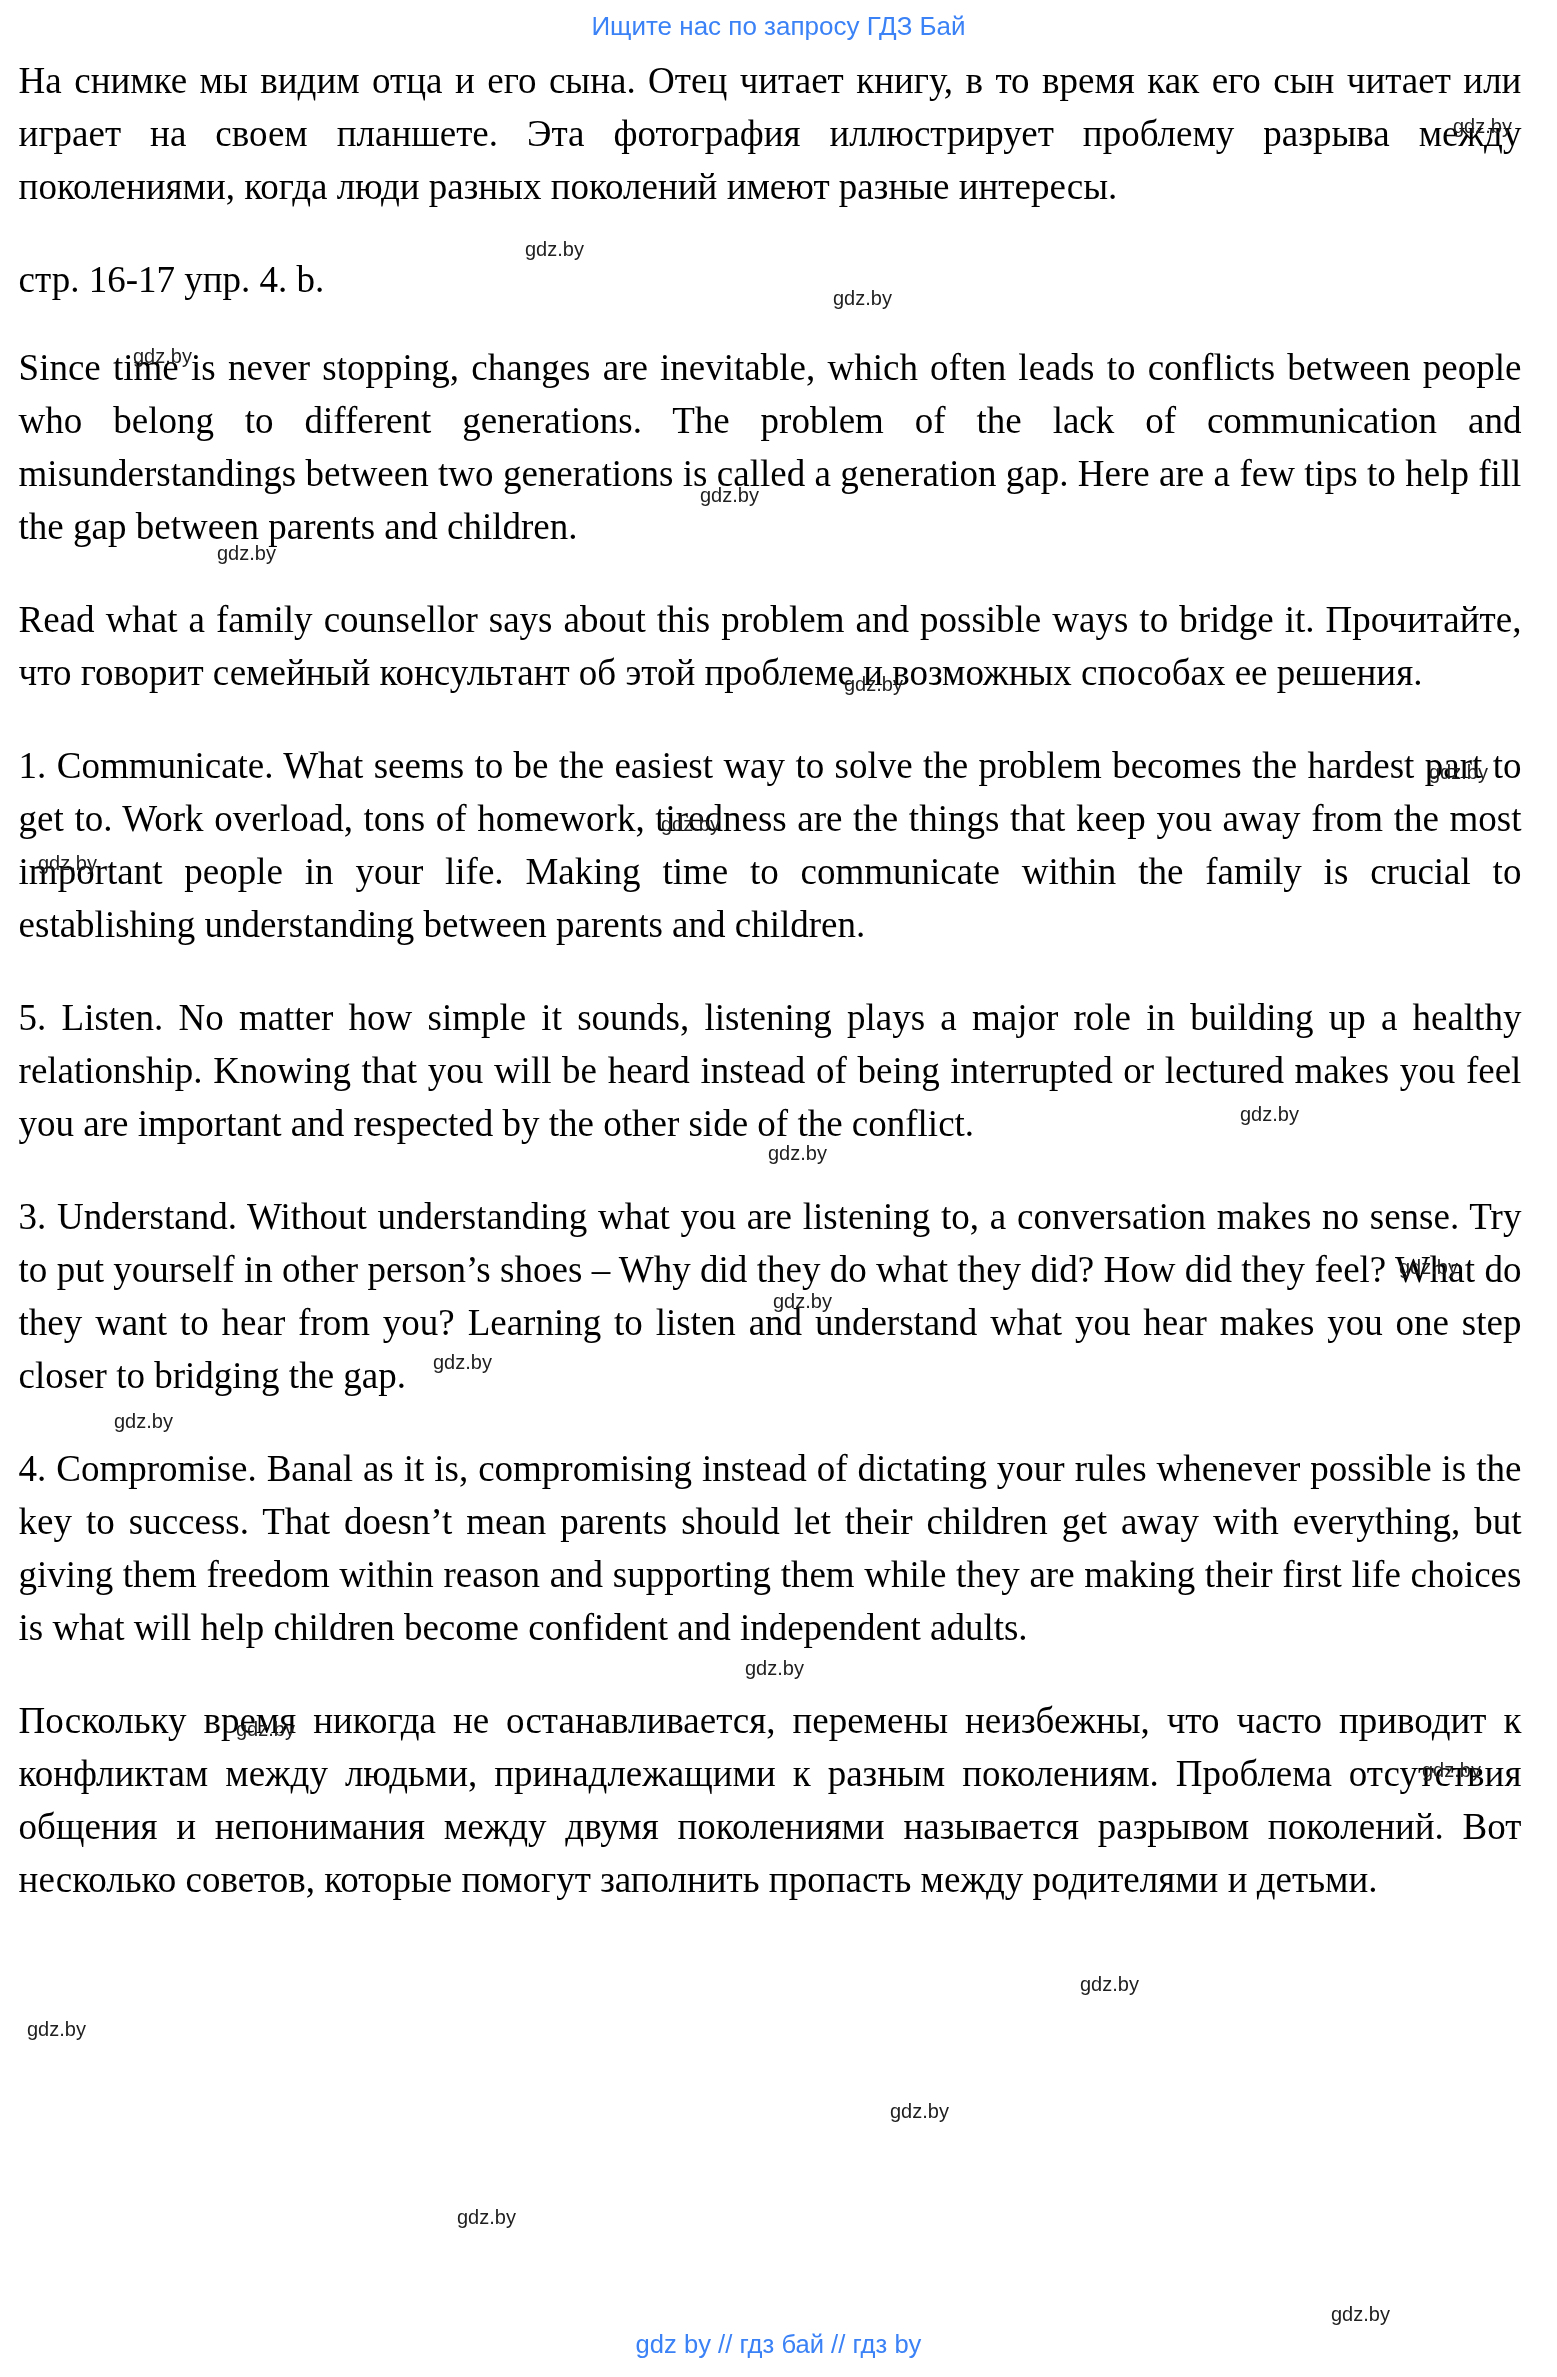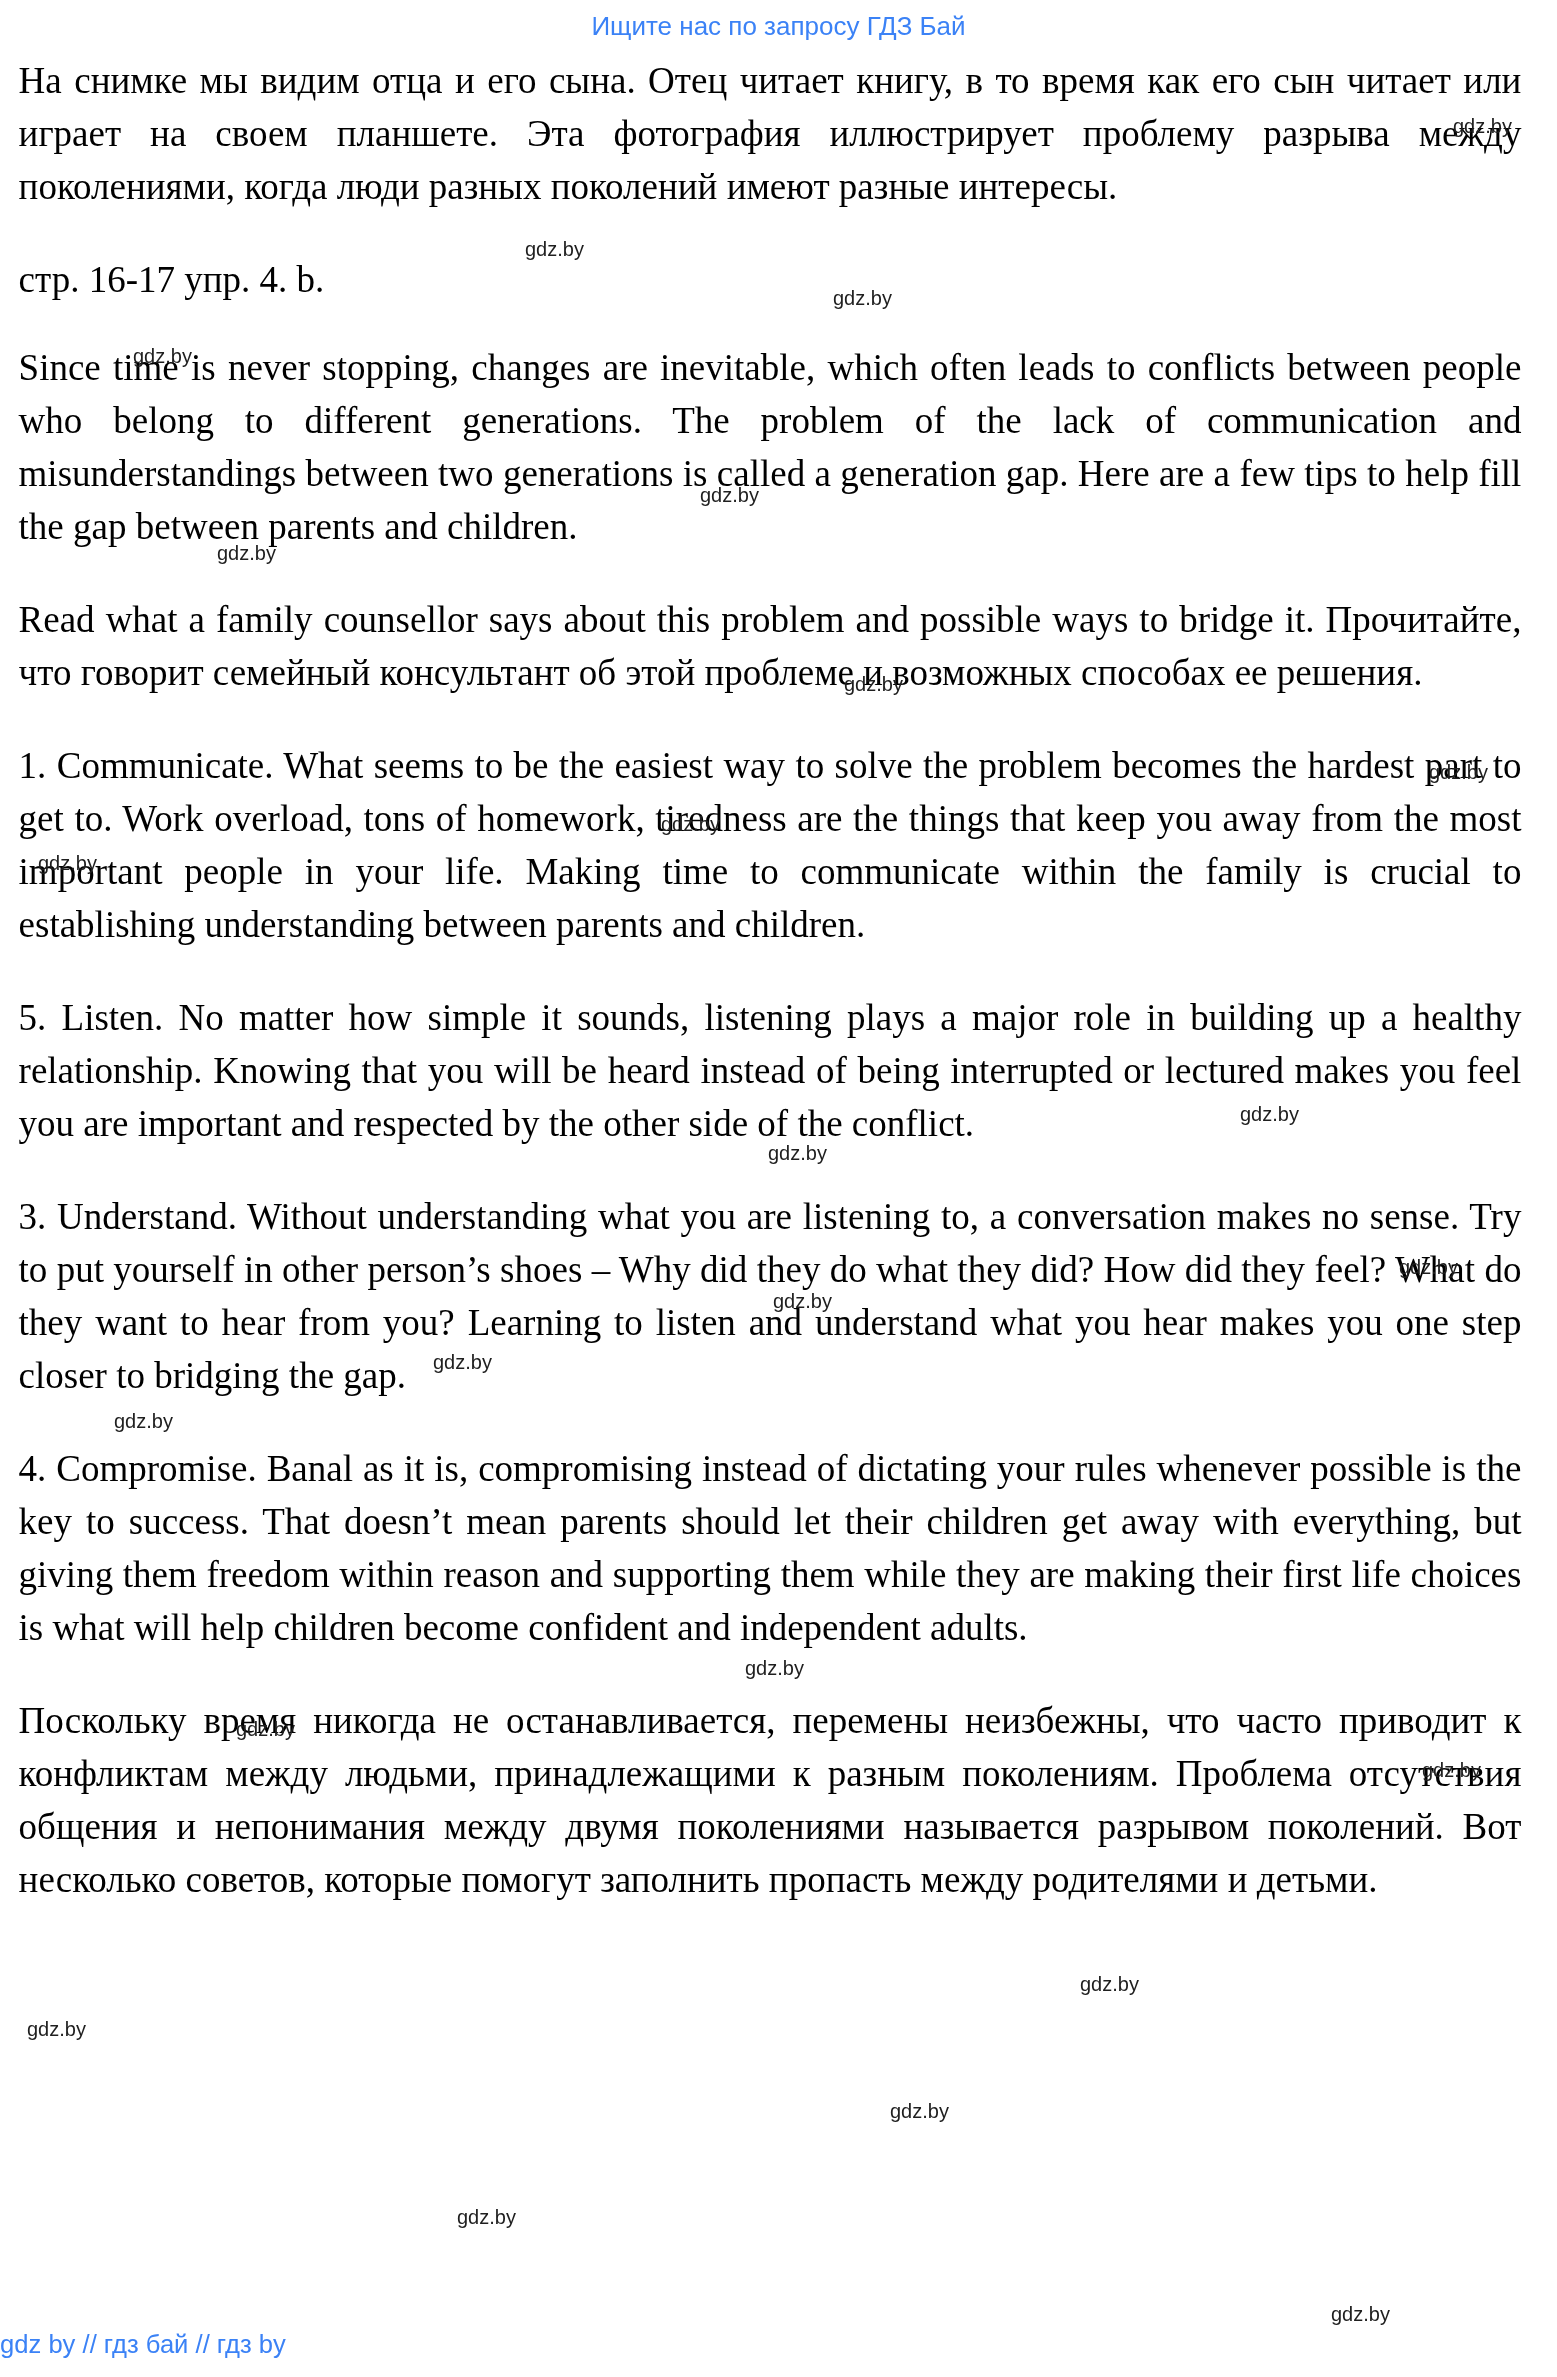--- a/index.html
+++ b/index.html
@@ -43,20 +43,21 @@
     font-weight: normal;
     margin: 0 0 35px 0;
     text-align: left;
     font-family: "Liberation Serif", "DejaVu Serif", serif;
   }
   .footer-line {
     position: absolute;
     left: 0;
     right: 0;
     bottom: 17px;
+    text-align: center;
     font-size: 25.6px;
     line-height: 31px;
   }
   .wm-layer {
     position: absolute;
     left: 0; top: 0; right: 0; bottom: 0;
     pointer-events: none;
   }
   .wm {
     position: absolute;

